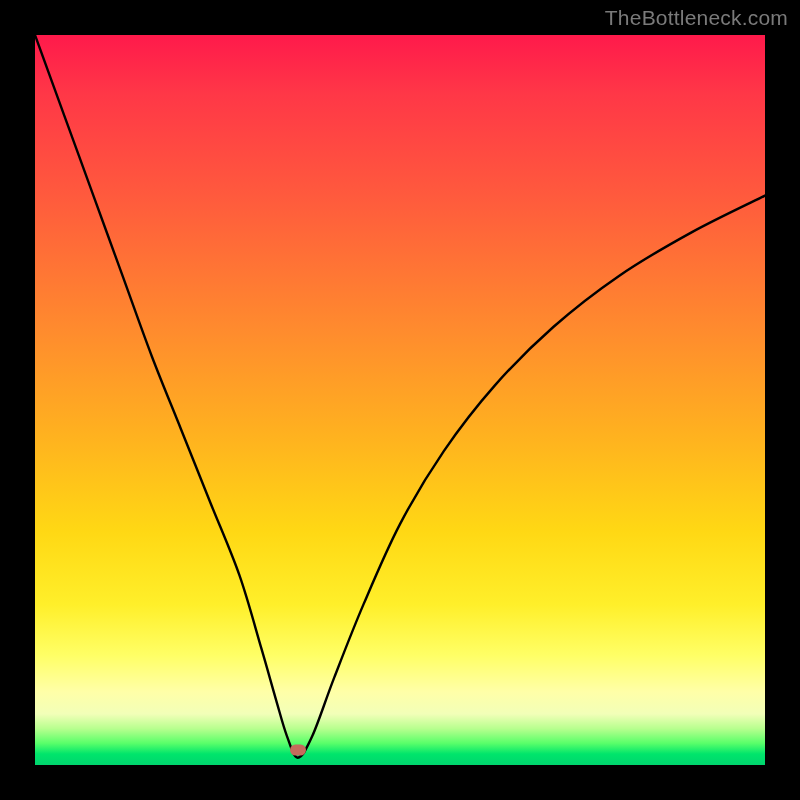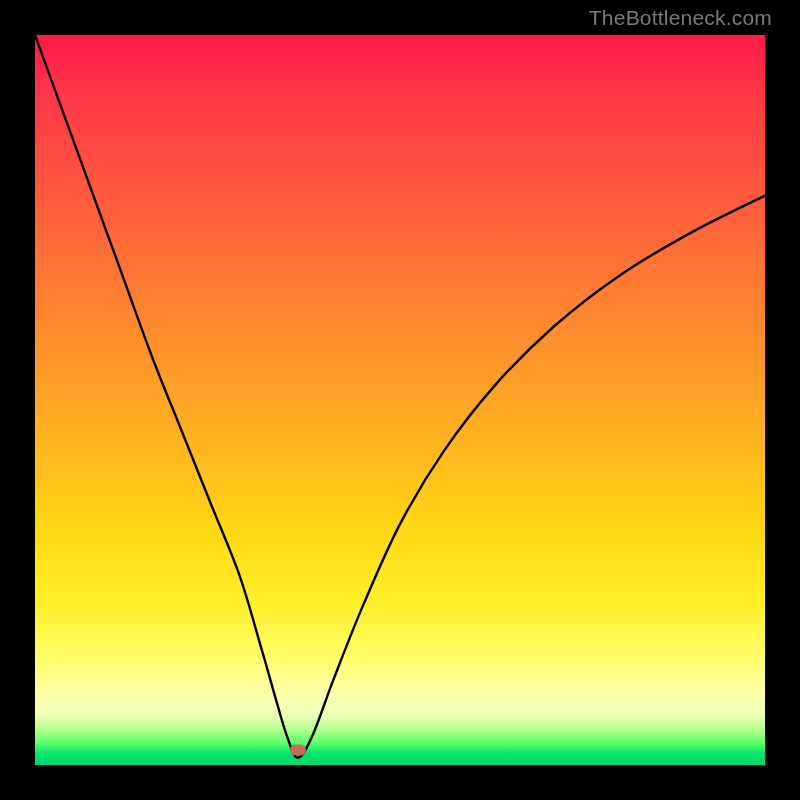--- a/index.html
+++ b/index.html
@@ -54,21 +54,21 @@
     position: absolute;
     width: 16px;
     height: 11px;
     border-radius: 6px;
     background: #c56b5c;
     transform: translate(-50%, -50%);
   }
   .watermark {
     position: absolute;
     top: 6px;
-    right: 28px;
+    right: 12px;
     color: #7a7a7a;
     font-size: 21px;
     font-weight: 500;
     letter-spacing: 0.2px;
     user-select: none;
   }
 </style>
 </head>
 <body>
 

